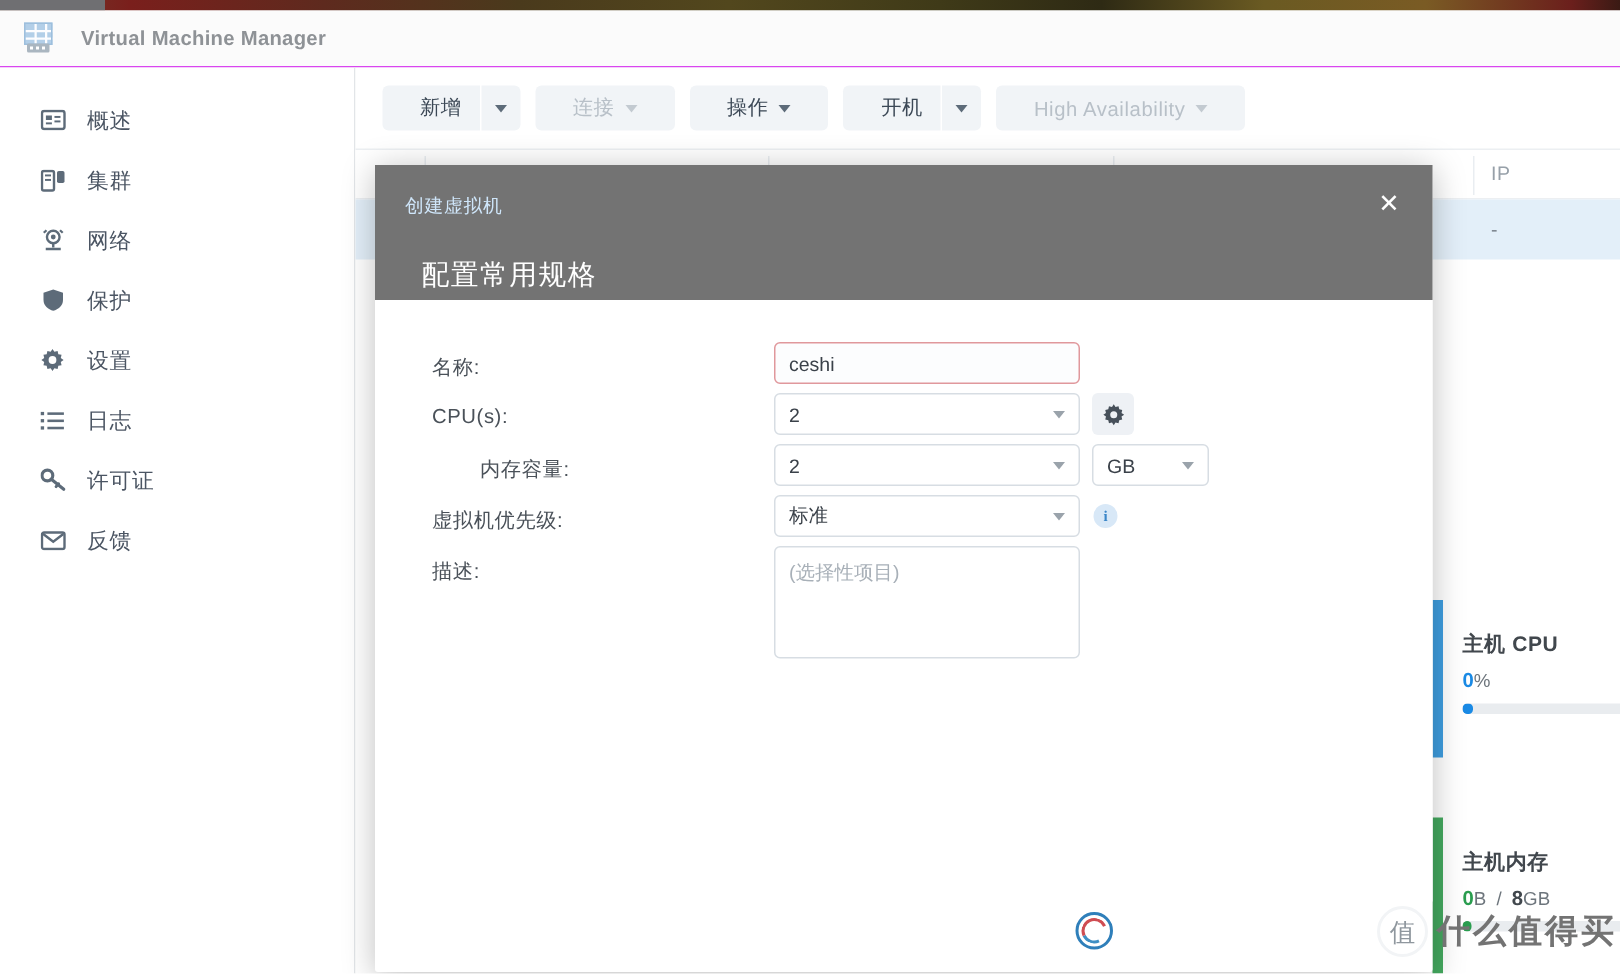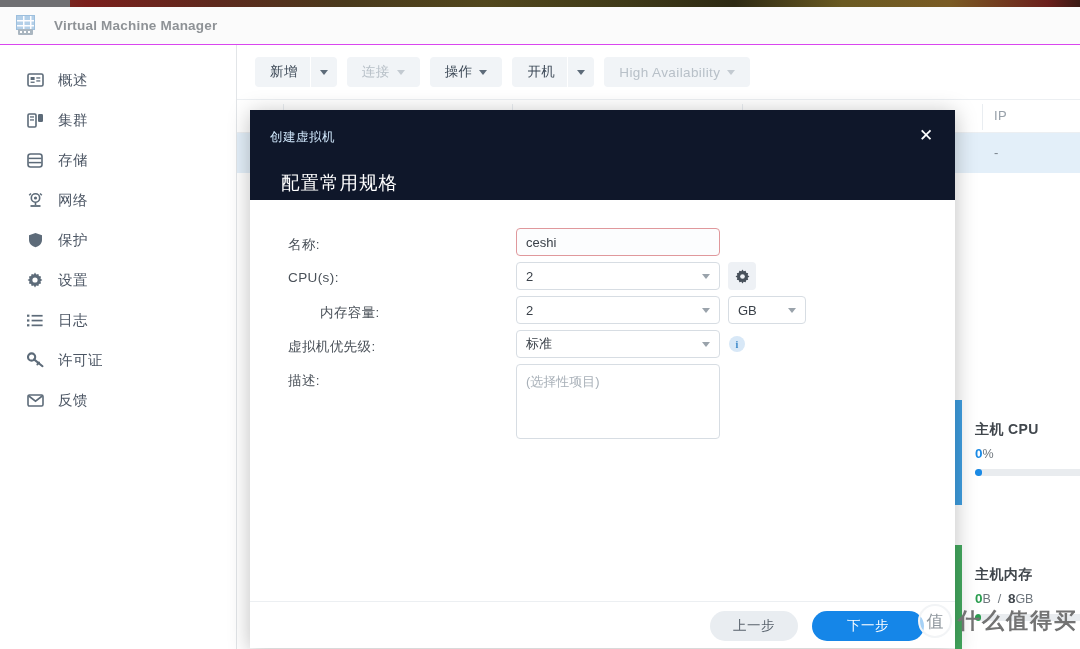--- a/index.html
+++ b/index.html
@@ -77,21 +77,21 @@
     position: absolute; left: 237px; top: 45px; width: 843px; height: 604px;
     background: #ffffff;
   }
   .toolbar {
     position: absolute; left: 0; top: 0; width: 843px; height: 54px;
     display: flex; align-items: center; padding-left: 18px; gap: 10px;
   }
   .tb-group { display: flex; align-items: stretch; }
   .tb-btn {
     background: #f1f4f7; border: none; border-radius: 4px;
-    height: 30px; padding: 0 15px; font-size: 13.5px; color: #3c4856;
+    height: 30px; padding: 0 25px; font-size: 13.5px; color: #3c4856;
     display: flex; align-items: center; cursor: pointer;
     font-family: inherit; letter-spacing:.4px;
   }
   .tb-btn.disabled { color: #b8c0c8; }
   .tb-btn.split-main { border-radius: 4px 0 0 4px; padding-right:12px; }
   .tb-btn.split-arrow { border-radius: 0 4px 4px 0; padding: 0 9px;
     margin-left: 1px; }
   .caret { width:0;height:0;border-left:4px solid transparent;
     border-right:4px solid transparent;border-top:5px solid #5d6b79; margin-left:7px; }
   .caret.dim { border-top-color:#c3cad1; }
@@ -118,21 +118,21 @@
   .stat-bar { margin-top: 8px; width: 110px; height: 7px; background:#e9ecef; border-radius:3px; overflow:hidden;}
   .stat-bar i { display:block; height:100%; border-radius:3px; }
   .green-accent { position:absolute; left:718px; width:7px; background:#44a95f; }
 
   
   .modal-shadow {
     position:absolute; left:250px; top:110px; width:705px; height:538px;
     background:#fff; box-shadow: 0 3px 22px rgba(0,0,0,.26); border-radius: 2px;
   }
   .modal-head {
-    position:absolute; left:0; top:0; width:705px; height:90px; background:#0f172a;
+    position:absolute; left:0; top:0; width:705px; height:90px; background:#737373;
   }
   .modal-subtitle {
     position:absolute; left:20px; top:19px; font-size:12.5px; color:#cfe6fa; letter-spacing:.5px;
   }
   .modal-title {
     position:absolute; left:31px; top:60px; font-size:18.5px; color:#ffffff;
     font-weight: normal; letter-spacing:1px;
   }
   .modal-close {
     position:absolute; right:19px; top:16px; width:20px; height:20px;
@@ -257,30 +257,20 @@
         <svg width="17" height="15" viewBox="0 0 17 15">
             <rect x="1" y="1" width="8" height="13" rx="1.2" fill="none" stroke="currentColor" stroke-width="1.6"></rect>
             <rect x="3" y="3.3" width="4" height="1.3" fill="currentColor"></rect>
             <rect x="3" y="6.3" width="4" height="1.3" fill="currentColor"></rect>
             <rect x="11" y="1" width="5" height="8" rx="1.2" fill="currentColor"></rect>
           </svg>
       </span>
       <span class="lbl">集群</span>
     </div>
 
-    <div class="nav-item">
-      <span class="ico">
-        <svg width="16" height="15" viewBox="0 0 16 15">
-            <rect x="1" y="1" width="14" height="13" rx="2.5" fill="none" stroke="currentColor" stroke-width="1.6"></rect>
-            <line x1="1.4" y1="5.4" x2="14.6" y2="5.4" stroke="currentColor" stroke-width="1.5"></line>
-            <line x1="1.4" y1="9.6" x2="14.6" y2="9.6" stroke="currentColor" stroke-width="1.5"></line>
-          </svg>
-      </span>
-      <span class="lbl">存储</span>
-    </div>
 
     <div class="nav-item">
       <span class="ico">
         <svg width="17" height="16" viewBox="0 0 17 16">
             <circle cx="8.5" cy="6" r="4.2" fill="none" stroke="currentColor" stroke-width="1.6"></circle>
             <circle cx="8.5" cy="6" r="1.6" fill="currentColor"></circle>
             <line x1="8.5" y1="10.2" x2="8.5" y2="13" stroke="currentColor" stroke-width="1.6"></line>
             <line x1="3.5" y1="14" x2="13.5" y2="14" stroke="currentColor" stroke-width="1.8"></line>
             <line x1="4" y1="1.5" x2="2.2" y2="3.2" stroke="currentColor" stroke-width="1.5"></line>
             <line x1="13" y1="1.5" x2="14.8" y2="3.2" stroke="currentColor" stroke-width="1.5"></line>
@@ -461,24 +451,20 @@
       <div class="f-textarea" style="left:266px; top:164px; width:204px; height:75px;">
         <span>(选择性项目)</span>
       </div>
     </div>
 
     <div class="spinner">
       <div class="ring"></div>
         <div class="arc"></div>
     </div>
 
-    <div class="modal-foot">
-      <button class="btn-prev">上一步</button>
-      <button class="btn-next">下一步</button>
-    </div>
   </div>
 
   <div class="watermark">
     <div class="wm-logo">值</div>
     <div class="wm-text">什么值得买</div>
   </div>
 
 </div>
 
 </body></html>

